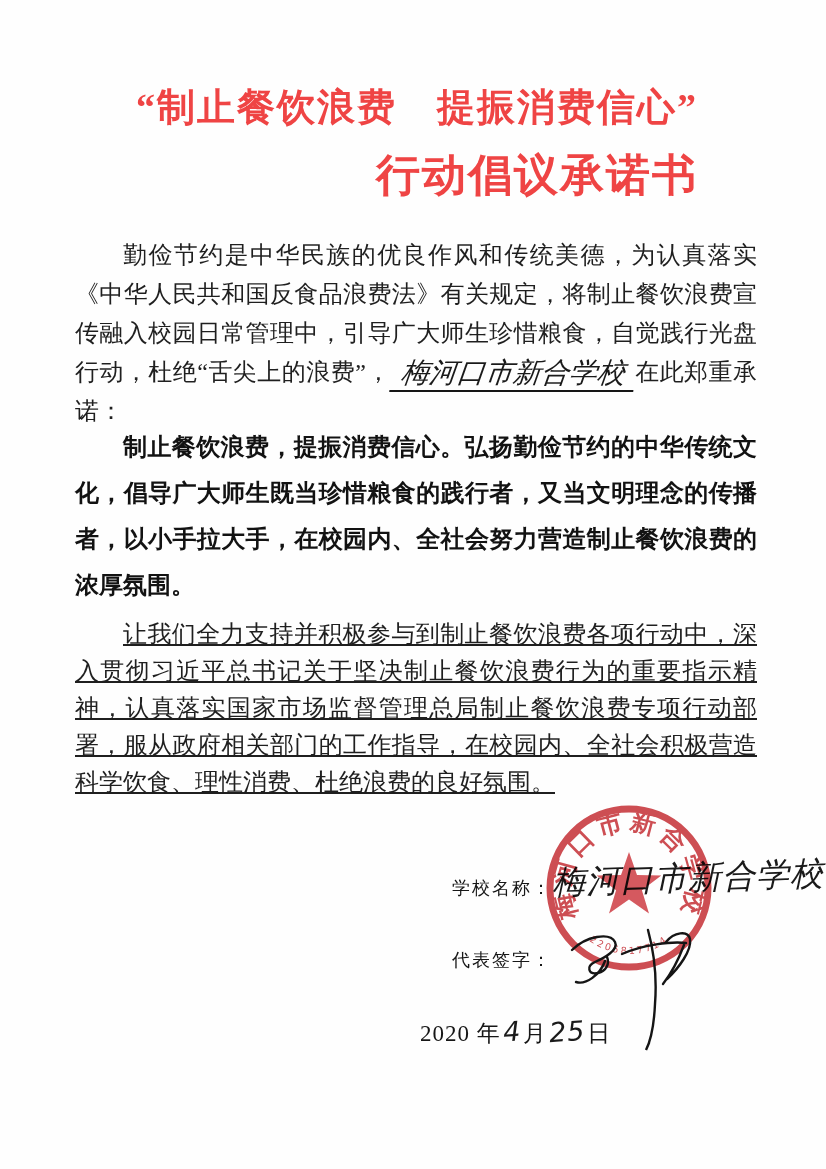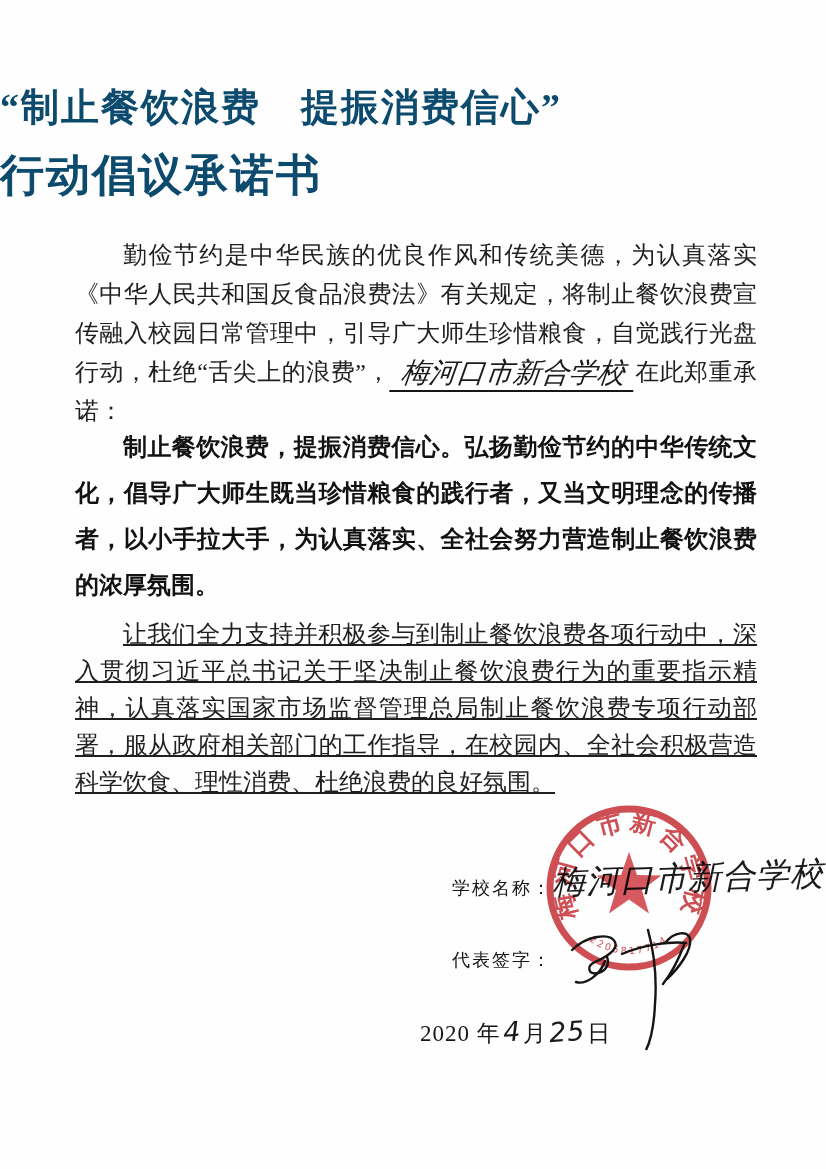--- a/index.html
+++ b/index.html
@@ -7,23 +7,23 @@
     position:relative;
     width:826px;height:1169px;
     margin:0 auto;
     background:#fefefe;
     font-family:"Liberation Serif", serif;
     color:#1c1c1c;
     overflow:hidden;
   }
   .title{
     position:absolute;left:0;width:698px;
-    text-align:left;
+    text-align:right;
     font-weight:bold;
-    color:#0c4a6e;
+    color:#ef4444;
     letter-spacing:2px;
     margin:0;
   }
   .title-1{top:82px;font-size:38px;}
   .title-2{top:146px;font-size:44px;}
   .body-par{
     position:absolute;left:75px;width:682px;
     margin:0;
     font-size:24px;
     text-align:justify;
@@ -98,21 +98,21 @@
 <body>
 
 <div class="page">
 
   <h1 class="title title-1">“制止餐饮浪费　提振消费信心”</h1>
 
   <h1 class="title title-2">行动倡议承诺书</h1>
 
   <p class="body-par par-1"><span>勤俭节约是中华民族的优良作风和传统美德，为认真落实《中华人民共和国反食品浪费法》有关规定，将制止餐饮浪费宣传融入校园日常管理中，引导广大师生珍惜粮食，自觉践行光盘行动，杜绝“舌尖上的浪费”，</span><span class="hand blank-fill">梅河口市新合学校</span><span>在此郑重承诺：</span></p>
 
-  <p class="body-par par-2">制止餐饮浪费，提振消费信心。弘扬勤俭节约的中华传统文化，倡导广大师生既当珍惜粮食的践行者，又当文明理念的传播者，以小手拉大手，为认真落实、全社会努力营造制止餐饮浪费的浓厚氛围。</p>
+  <p class="body-par par-2">制止餐饮浪费，提振消费信心。弘扬勤俭节约的中华传统文化，倡导广大师生既当珍惜粮食的践行者，又当文明理念的传播者，以小手拉大手，在校园内、全社会努力营造制止餐饮浪费的浓厚氛围。</p>
 
   <p class="body-par par-3">让我们全力支持并积极参与到制止餐饮浪费各项行动中，深入贯彻习近平总书记关于坚决制止餐饮浪费行为的重要指示精神，认真落实国家市场监督管理总局制止餐饮浪费专项行动部署，服从政府相关部门的工作指导，在校园内、全社会积极营造科学饮食、理性消费、杜绝浪费的良好氛围。</p>
 
   <div class="hand school-hand">梅河口市新合学校</div>
 
   <span class="sig-label label-school">学校名称：</span>
 
   <span class="sig-label label-rep">代表签字：</span>
 
   <div class="date-line">

